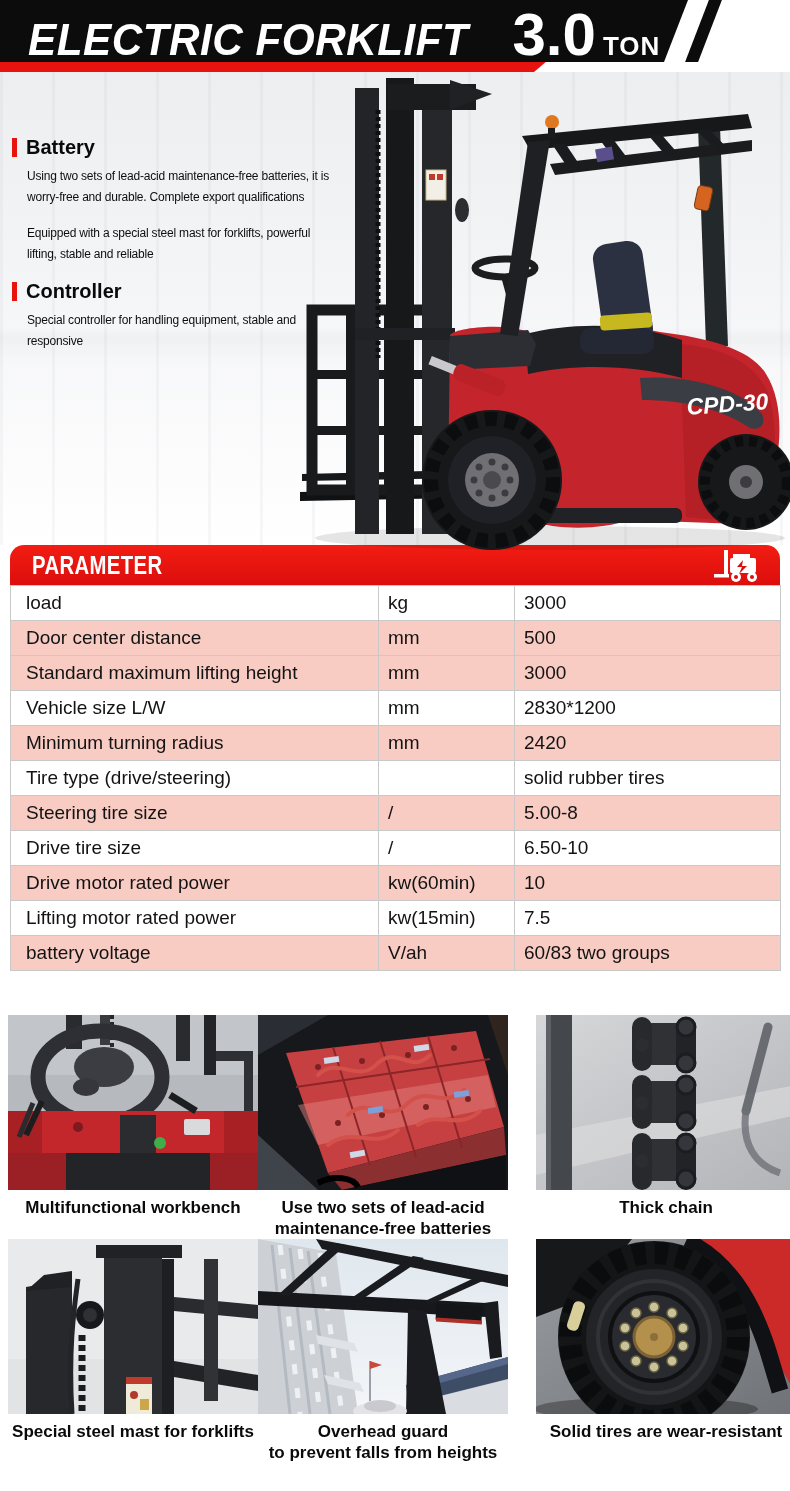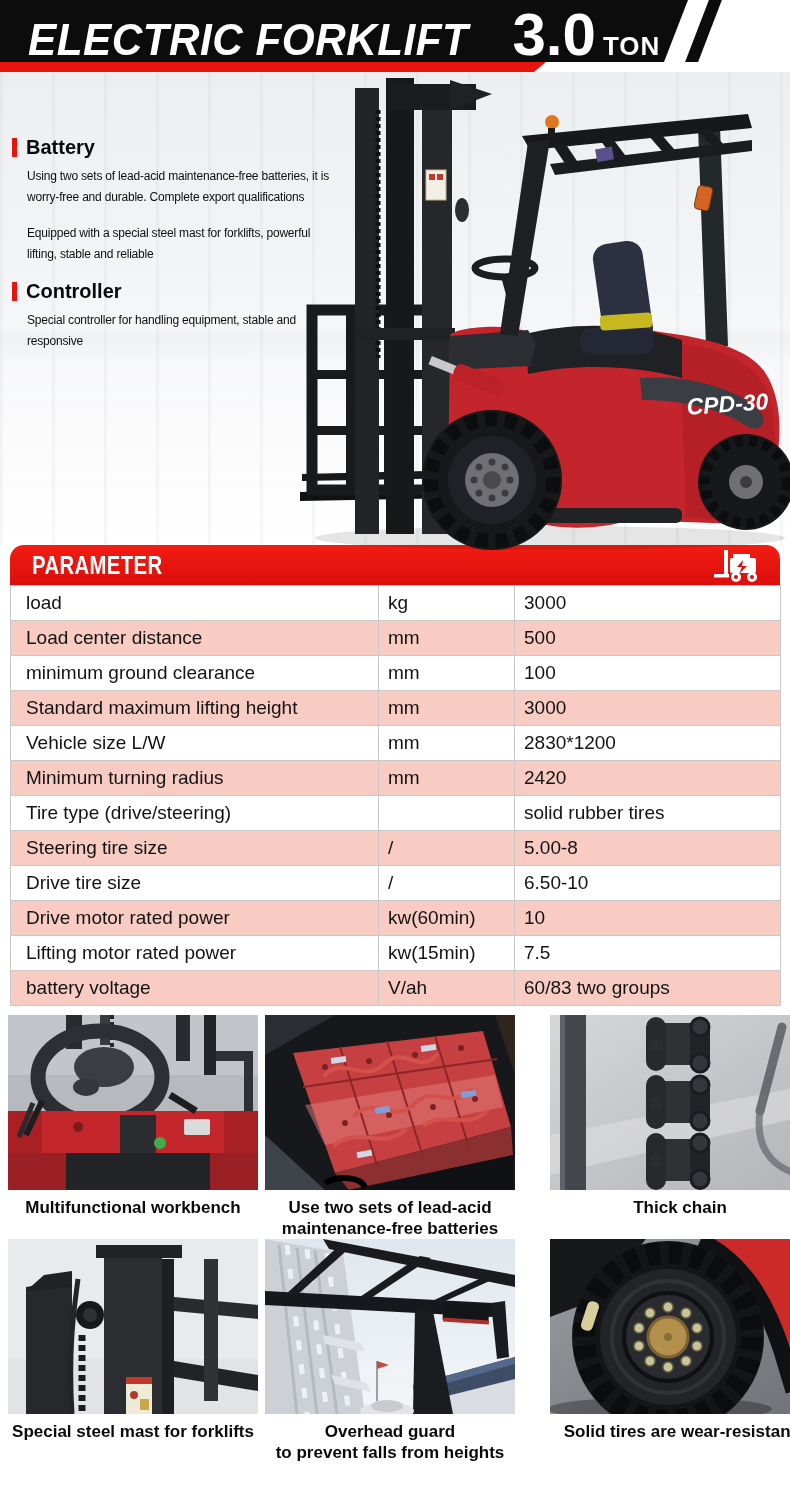--- a/index.html
+++ b/index.html
@@ -61,21 +61,21 @@
     position:absolute; top:585px; left:10px; width:770px; z-index:2;
     border-collapse:collapse; font-size:19px; color:#131313; table-layout:fixed;
   }
   table.spec td { border:1px solid #c9c9c9; height:35px; padding:0 0 0 9px; background:#fff; }
   table.spec td.c1 { width:368px; padding-left:15px;margin-left:8px; }
   table.spec td.c2 { width:136px; }
   table.spec td.c3 { width:266px; }
   table.spec tr.alt td { background:#f8cbc3; }
   
   .gallery { position:absolute; top:1015px; left:0; width:790px; z-index:2; }
-  .grow { display:flex; padding:0 8px; gap:7px; }
+  .grow { display:flex; padding:0 8px; }
   .cell { width:250px; flex:0 0 auto; }
   .cell.wide { width:260px;margin-left:28px; }
   .ph { height:175px; overflow:hidden; background:#ddd; }
   .ph svg { display:block; width:100%; height:100%; }
   .caption {
     font-size:17px; font-weight:700; text-align:center; line-height:21px;
     padding-top:7px; min-height:48px; white-space:pre-line; color:#0a0a0a;
   }
 </style>
 </head>
@@ -213,28 +213,23 @@
 </div>
 
 <table class="spec">
   <tbody>
     <tr>
         <td class="c1">load</td>
         <td class="c2">kg</td>
         <td class="c3">3000</td>
       </tr>
     <tr class="alt">
-        <td class="c1">Load center distance</td>
+        <td class="c1">Door center distance</td>
         <td class="c2">mm</td>
         <td class="c3">500</td>
-      </tr>
-    <tr>
-        <td class="c1">minimum ground clearance</td>
-        <td class="c2">mm</td>
-        <td class="c3">100</td>
       </tr>
     <tr class="alt">
         <td class="c1">Standard maximum lifting height</td>
         <td class="c2">mm</td>
         <td class="c3">3000</td>
       </tr>
     <tr>
         <td class="c1">Vehicle size L/W</td>
         <td class="c2">mm</td>
         <td class="c3">2830*1200</td>

